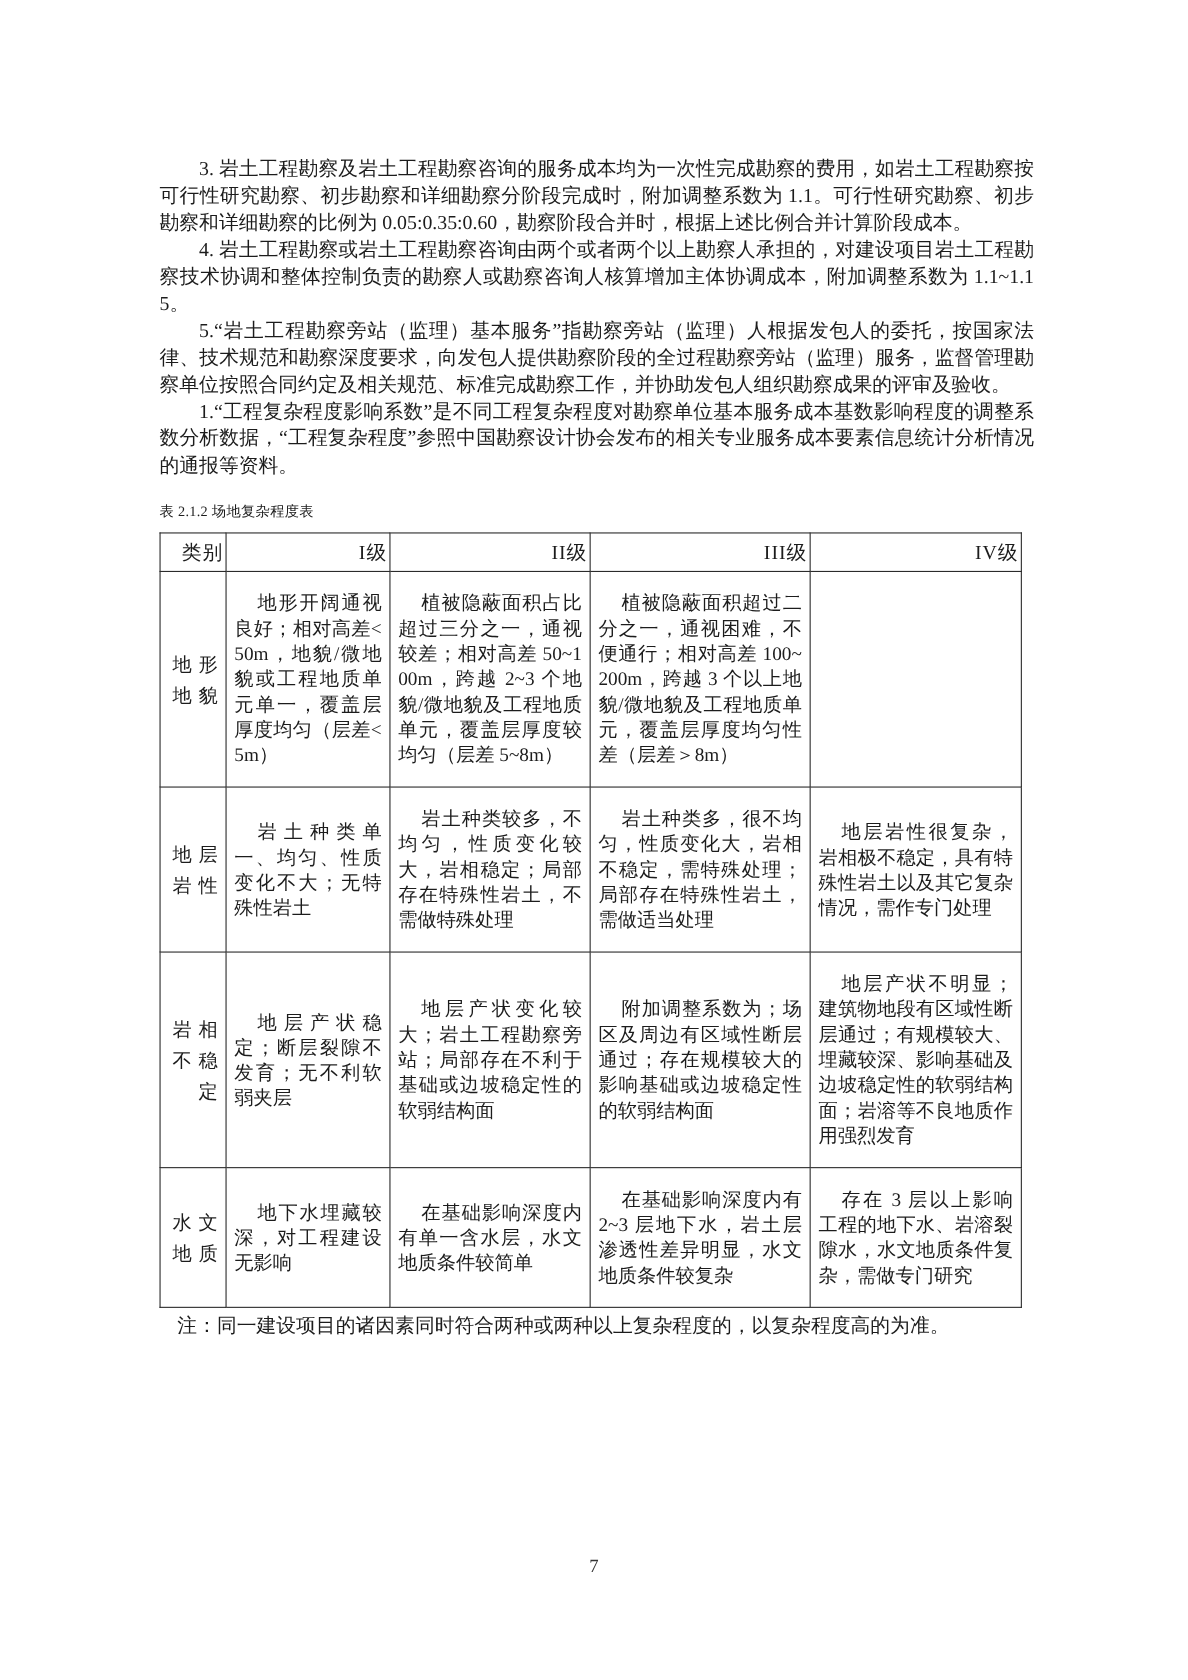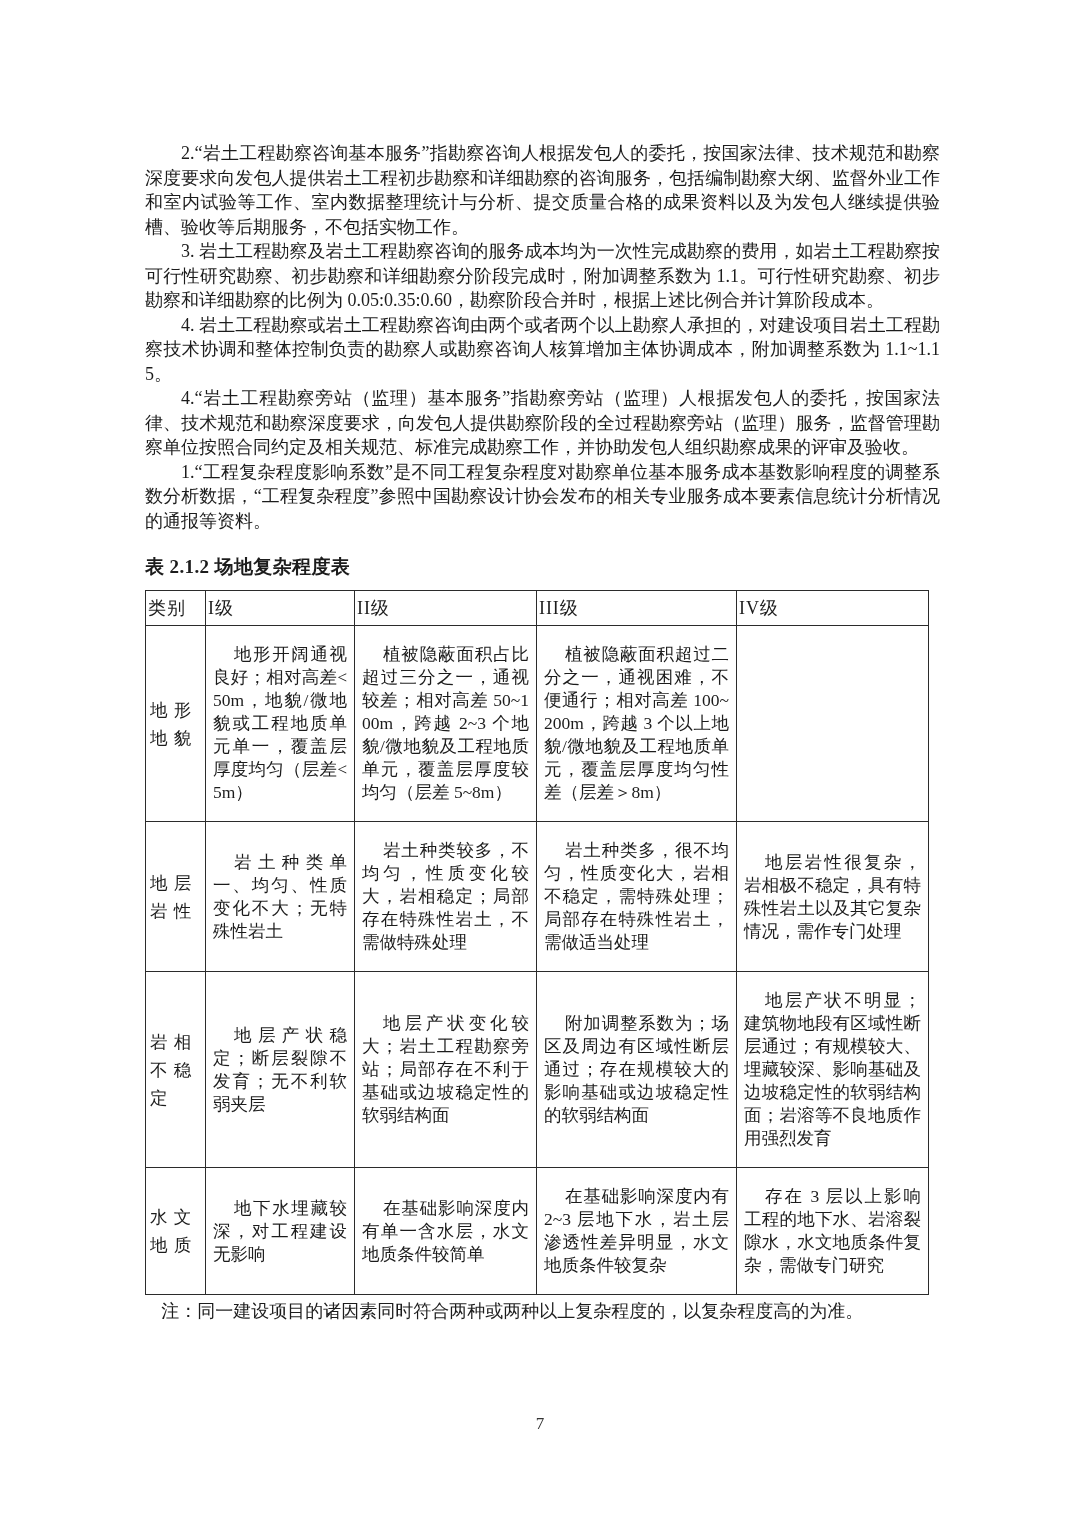--- a/index.html
+++ b/index.html
@@ -21,22 +21,22 @@
   .body-text p.para {
     margin: 0;
     font-size: 18px;
     line-height: 24.5px;
     text-align: justify;
     text-indent: 2em;
     word-break: break-all;
   }
   .table-title {
     margin: 21px 0 10px 0;
-    font-size: 19px;
-    font-weight: bold;
+    font-size: 13px;
+    font-weight: normal;
     letter-spacing: 0.02em;
   }
   table.complexity {
     border-collapse: collapse;
     width: 783px;
     table-layout: fixed;
     font-size: 17.5px;
   }
   table.complexity col.c0 { width: 60px; }
   table.complexity col.c1 { width: 149px; }
@@ -44,27 +44,27 @@
   table.complexity col.c3 { width: 200px; }
   table.complexity col.c4 { width: 192px; }
   table.complexity th,
   table.complexity td {
     border: 1.6px solid #2b2b2b;
     vertical-align: middle;
     box-sizing: border-box;
   }
   table.complexity thead th {
     font-weight: normal;
-    text-align: left;
+    text-align: right;
     font-size: 18px;
     padding: 5px 2px;
     letter-spacing: 0.05em;
   }
   td.cat {
-    text-align: left;
+    text-align: right;
     letter-spacing: 0.35em;
     line-height: 28px;
     padding: 4px 1px 4px 4px;
     word-break: break-all;
   }
   td.cell {
     text-align: justify;
     text-indent: 1.2em;
     line-height: 23px;
     padding: 17px 7px;
@@ -85,24 +85,23 @@
     font-size: 17px;
     color: #333333;
   }
 </style>
 </head>
 <body>
 
 <div class="page">
 
   <div class="body-text">
-    <p class="para">2.“岩土工程勘察咨询基本服务”指勘察咨询人根据发包人的委托，按国家法律、技术规范和勘察深度要求向发包人提供岩土工程初步勘察和详细勘察的咨询服务，包括编制勘察大纲、监督外业工作和室内试验等工作、室内数据整理统计与分析、提交质量合格的成果资料以及为发包人继续提供验槽、验收等后期服务，不包括实物工作。</p>
     <p class="para">3. 岩土工程勘察及岩土工程勘察咨询的服务成本均为一次性完成勘察的费用，如岩土工程勘察按可行性研究勘察、初步勘察和详细勘察分阶段完成时，附加调整系数为 1.1。可行性研究勘察、初步勘察和详细勘察的比例为 0.05:0.35:0.60，勘察阶段合并时，根据上述比例合并计算阶段成本。</p>
     <p class="para">4. 岩土工程勘察或岩土工程勘察咨询由两个或者两个以上勘察人承担的，对建设项目岩土工程勘察技术协调和整体控制负责的勘察人或勘察咨询人核算增加主体协调成本，附加调整系数为 1.1~1.15。</p>
-    <p class="para">4.“岩土工程勘察旁站（监理）基本服务”指勘察旁站（监理）人根据发包人的委托，按国家法律、技术规范和勘察深度要求，向发包人提供勘察阶段的全过程勘察旁站（监理）服务，监督管理勘察单位按照合同约定及相关规范、标准完成勘察工作，并协助发包人组织勘察成果的评审及验收。</p>
+    <p class="para">5.“岩土工程勘察旁站（监理）基本服务”指勘察旁站（监理）人根据发包人的委托，按国家法律、技术规范和勘察深度要求，向发包人提供勘察阶段的全过程勘察旁站（监理）服务，监督管理勘察单位按照合同约定及相关规范、标准完成勘察工作，并协助发包人组织勘察成果的评审及验收。</p>
     <p class="para">1.“工程复杂程度影响系数”是不同工程复杂程度对勘察单位基本服务成本基数影响程度的调整系数分析数据，“工程复杂程度”参照中国勘察设计协会发布的相关专业服务成本要素信息统计分析情况的通报等资料。</p>
   </div>
 
   <h3 class="table-title">表 2.1.2 场地复杂程度表</h3>
 
   <table class="complexity">
     <colgroup>
       <col class="c0">
         <col class="c1">
         <col class="c2">

